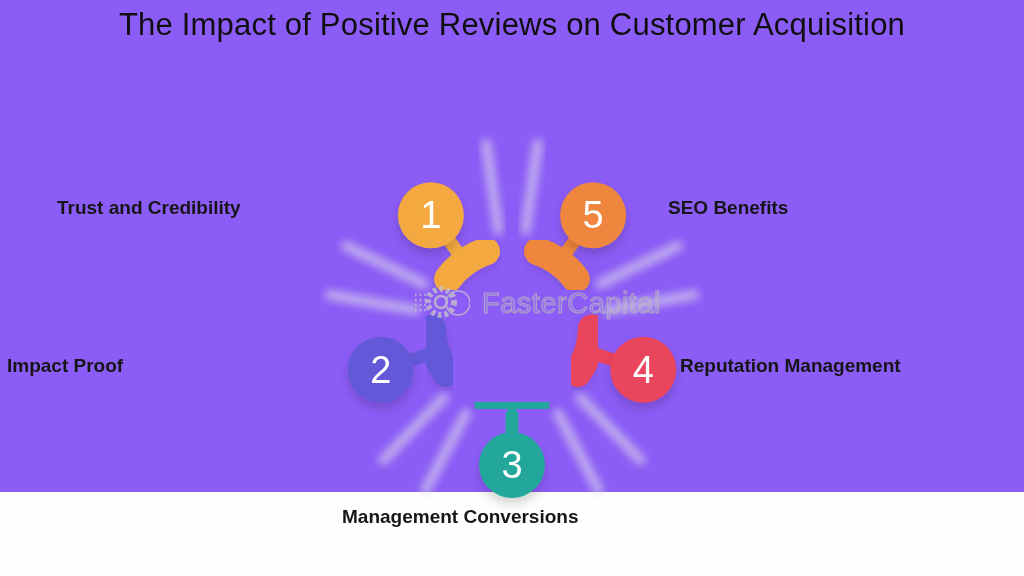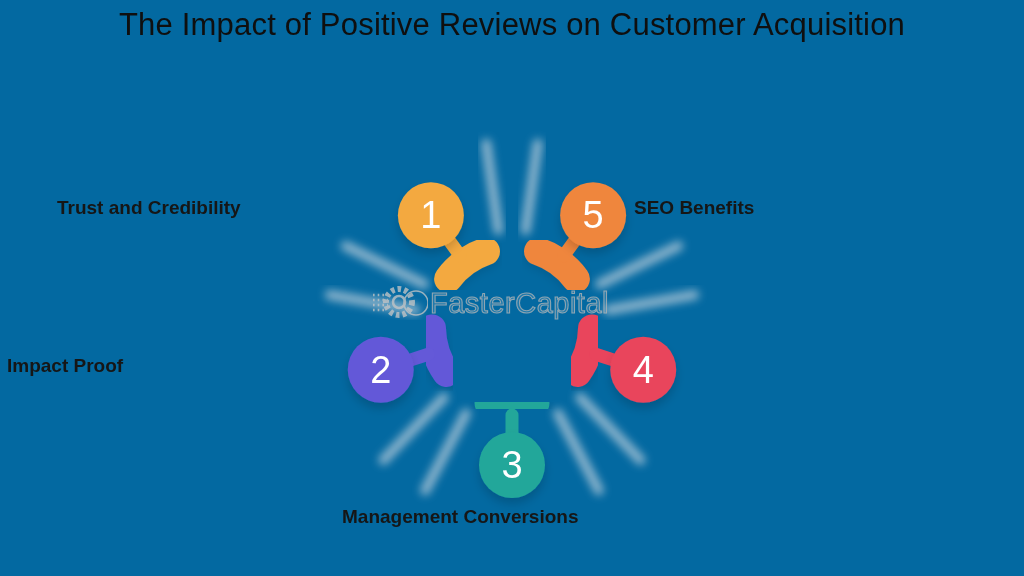--- a/index.html
+++ b/index.html
@@ -2,39 +2,39 @@
 <html><head>
 <meta charset="utf-8">
 <style>
   html,body{margin:0;padding:0;}
   body{
     width:1024px;height:576px;
     background:#fefefe;
     font-family:"Liberation Sans", sans-serif;
     overflow:hidden;
   }
-  .stage{position:relative;width:1024px;height:576px;background:#0369a1;}
+  .stage{position:relative;width:1024px;height:492px;background:#8b5cf6;}
   .page-title{
     position:absolute;left:0;top:7px;width:1024px;
     text-align:center;
     font-size:31px;font-weight:400;color:#0f0f0f;
     letter-spacing:0.2px;
     white-space:nowrap;
   }
   .diagram-svg{position:absolute;left:0;top:0;width:1024px;height:576px;}
   .labels{position:absolute;left:0;top:0;width:1024px;height:576px;pointer-events:none;}
   .item-label{
     position:absolute;
     transform:translateY(-50%);
     font-size:19px;font-weight:700;color:#161616;
     white-space:nowrap;
   }
   .watermark{
-    position:absolute;left:372px;top:280px;height:46px;
-    display:flex;align-items:center;gap:2px;
+    position:absolute;left:414px;top:280px;height:46px;
+    display:flex;align-items:center;gap:12px;
     opacity:0.9;
   }
   .watermark-text{
     font-size:29px;font-weight:400;letter-spacing:0.5px;
     color:rgba(255,255,255,0.12);
     -webkit-text-stroke:1.1px rgba(182,182,182,0.85);
     white-space:nowrap;
   }
 </style>
 </head>
@@ -97,21 +97,22 @@
         <line x1="563.7251022017376" y1="255.80650449500462" x2="577.831948256757" y2="236.39009663000587" stroke="#EF863D" stroke-width="13" stroke-linecap="round"></line>
         <circle cx="593.1143648163613" cy="215.35565477625727" r="33" fill="#EF863D" filter="url(#f-node)"></circle>
         <text x="593.1143648163613" y="228.35565477625727" text-anchor="middle" fill="#ffffff" font-size="38" font-family="&quot;Liberation Sans&quot;, sans-serif">5</text>
       </g>
     </svg>
 
   <div class="labels">
       <div class="item-label" style="left: 57px; top: 208px;">Trust and Credibility</div>
       <div class="item-label" style="left: 7px; top: 366px;">Impact Proof</div>
       <div class="item-label" style="left: 342px; top: 517px;">Management Conversions</div>
-      <div class="item-label" style="left: 634px; top: 208px;">SEO Benefits</div>
+      <div class="item-label" style="left: 680px; top: 366px;">Reputation Management</div>
+      <div class="item-label" style="left: 668px; top: 208px;">SEO Benefits</div>
     </div>
 
   <div class="watermark">
     <svg width="56" height="46" viewBox="0 0 56 46">
       <g stroke="#c6c6c6" fill="none" opacity="0.85">
         <line x1="1" y1="15" x2="15" y2="15" stroke-width="2.4" stroke-dasharray="1.6 3.1"></line>
         <line x1="1" y1="20" x2="16" y2="20" stroke-width="2.4" stroke-dasharray="1.6 3.1"></line>
         <line x1="1" y1="25" x2="16" y2="25" stroke-width="2.4" stroke-dasharray="1.6 3.1"></line>
         <line x1="1" y1="30" x2="15" y2="30" stroke-width="2.4" stroke-dasharray="1.6 3.1"></line>
         <circle cx="27" cy="22" r="13" stroke-width="6" stroke-dasharray="3.6 3"></circle>

